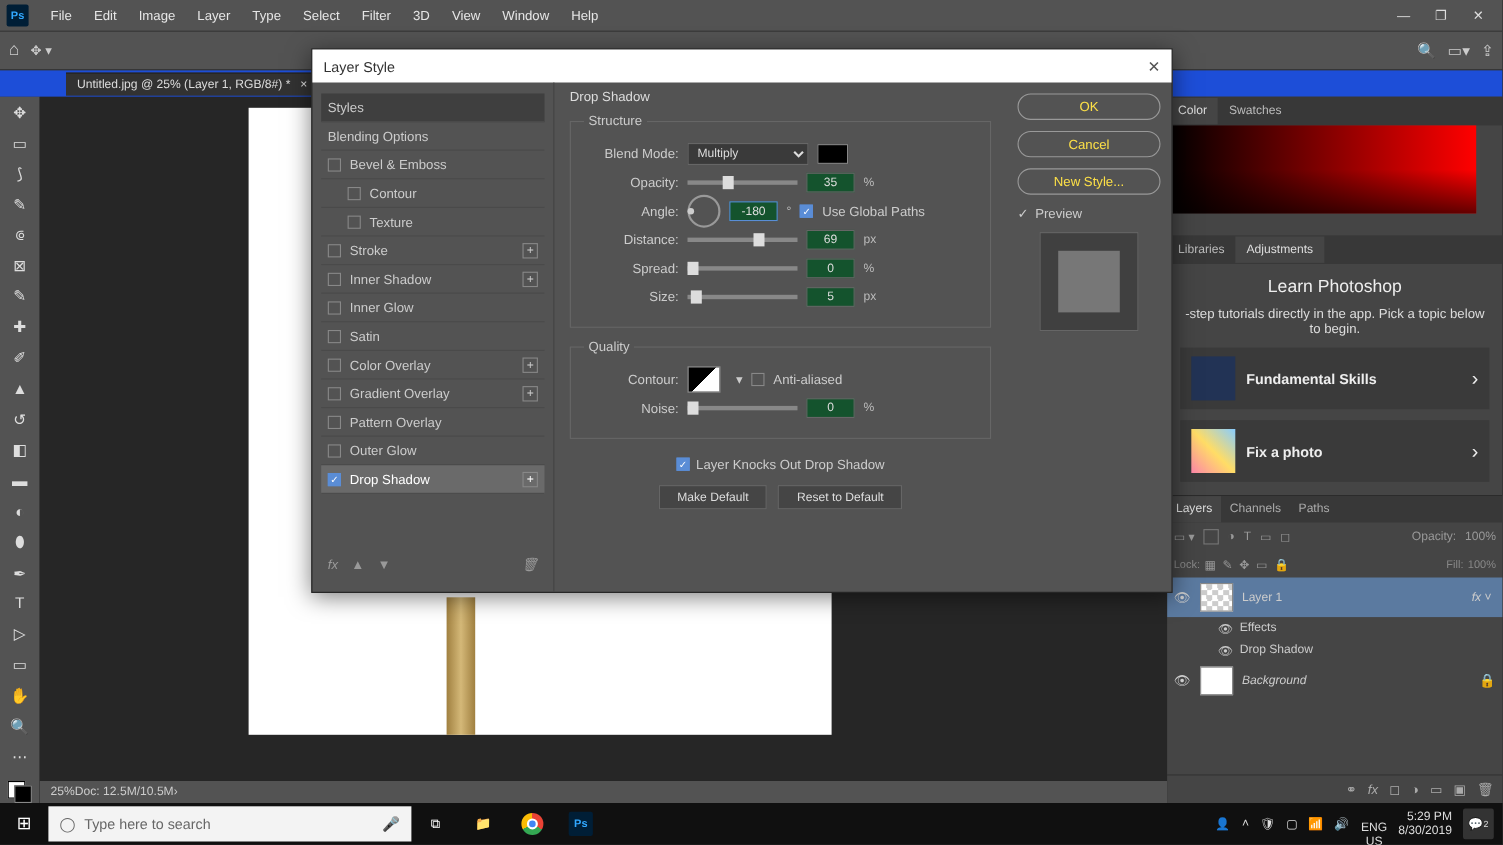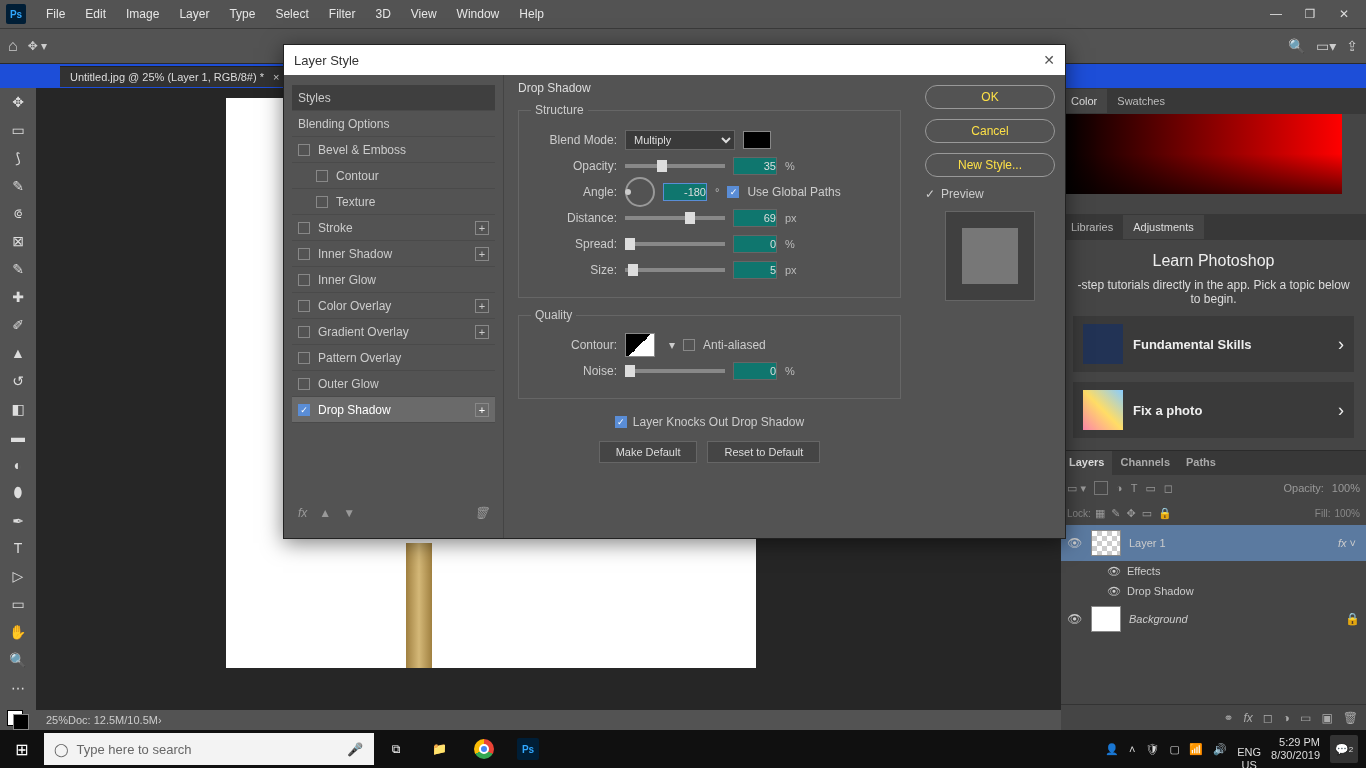--- a/index.html
+++ b/index.html
@@ -47,21 +47,21 @@
 .right .learn p { text-align:center; font-size:12px; color:#ddd;}
 .right .learn .card { margin-top:10px; height:56px; background:#3a3a3a; display:flex; align-items:center; padding:0 10px; justify-content:space-between;}
 .right .learn .card .thumb { width:40px; height:40px; background:#223355; margin-right:10px;}
 .right .learn .card2 .thumb { background:linear-gradient(45deg,#f8a,#fd6,#8cf);}
 .right .learn .card span.title { flex:1; font-size:13px; color:#eee; font-weight:600;}
 .right .learn .card .chev { font-size:18px;}
 
 
 .layerspanel { flex:1; background:#454545; border-top:1px solid #2b2b2b; display:flex; flex-direction:column;}
 .layerspanel .ltabs { height:24px; background:#383838; display:flex; font-size:11px;}
-.layerspanel .ltabs .lt { padding:5px 8px; color:#aaa;font-weight:bold;}
+.layerspanel .ltabs .lt { padding:5px 8px; color:#aaa;}
 .layerspanel .ltabs .lt.on { background:#454545; color:#ddd;}
 .layerspanel .lopts { height:26px; display:flex; align-items:center; padding:0 6px; gap:8px; color:#999; font-size:11px;}
 .layerspanel .lopts .sq { width:14px; height:14px; border:1px solid #777;}
 .layerspanel .lopts2 { height:24px; display:flex; align-items:center; padding:0 6px; gap:4px; font-size:10px; color:#888;}
 .layerspanel .lopts2 .lockicons { display:flex; gap:6px; font-size:11px; color:#999;}
 .layerspanel .layer { height:36px; display:flex; align-items:center; padding:0 6px; gap:8px;}
 .layerspanel .layer.sel { background:#5b7aa0;}
 .layerspanel .layer .eye { width:16px; font-size:12px;}
 .layerspanel .layer .thumb { width:30px; height:26px; background:#fff; border:1px solid #888; background-image:repeating-conic-gradient(#ccc 0 25%,#fff 0 50%); background-size:10px 10px;}
 .layerspanel .layer .thumb.bg { background:#fff;}
@@ -88,21 +88,21 @@
 
 .dialog .mid { flex:1; padding:6px 14px;}
 .dialog .mid .section { color:#ddd; font-size:12px; margin-bottom:8px; }
 .dialog .mid fieldset { border:1px solid #666; padding:10px 12px 14px; margin-bottom:10px; font-size:12px;}
 .dialog .mid fieldset legend { padding:0 4px; color:#ccc;}
 .dialog .mid .frow { display:flex; align-items:center; height:26px; gap:8px;}
 .dialog .mid .frow .lbl { width:86px; text-align:right; color:#ccc;}
 .dialog .mid select { background:#3a3a3a; color:#ddd; border:1px solid #666; height:20px; font-size:11px; padding:0 4px;}
 .dialog .mid .slider { flex:1; max-width:100px; height:4px; background:#888; position:relative;}
 .dialog .mid .slider .thumbk { position:absolute; top:-4px; width:10px; height:12px; background:#ddd; }
-.dialog .mid .nbox { width:44px; height:18px; background:#0f766e; border:1px solid #666; color:#ddd; text-align:right; font-size:11px; line-height:16px;}
+.dialog .mid .nbox { width:44px; height:18px; background:#14532d; border:1px solid #666; color:#ddd; text-align:center; font-size:11px; line-height:16px;}
 .dialog .mid .nbox.hl { border:1px solid #5a8dd6;}
 .dialog .mid .unit { color:#bbb; font-size:11px;}
 .dialog .mid .anglering { width:30px; height:30px; border:2px solid #999; border-radius:50%; position:relative;}
 .dialog .mid .anglering::after { content:''; position:absolute; width:6px; height:6px; background:#ccc; border-radius:50%; left:-2px; top:10px;}
 .dialog .mid .cbk { width:12px; height:12px; border:1px solid #888; display:inline-flex; align-items:center; justify-content:center; font-size:9px;}
 .dialog .mid .cbk.on { background:#5a8dd6; border-color:#5a8dd6; color:#fff;}
 .dialog .mid .colorsw { width:28px; height:18px; background:#000; border:1px solid #888;}
 .dialog .mid .contoursw { width:30px; height:24px; background:linear-gradient(135deg,#000 50%,#fff 50%); border:1px solid #888;}
 .dialog .mid .btn2 { padding:4px 16px; background:#454545; border:1px solid #666; color:#ddd; font-size:11px;}
 
@@ -326,20 +326,24 @@
           <span class="cb"></span>
           <span>Inner Shadow</span>
           <span class="plus">+</span>
         </div>
       <div class="row">
           <span class="cb"></span>
           <span>Inner Glow</span>
         </div>
       <div class="row">
           <span class="cb"></span>
+          <span>Satin</span>
+        </div>
+      <div class="row">
+          <span class="cb"></span>
           <span>Color Overlay</span>
           <span class="plus">+</span>
         </div>
       <div class="row">
           <span class="cb"></span>
           <span>Gradient Overlay</span>
           <span class="plus">+</span>
         </div>
       <div class="row">
           <span class="cb"></span>

